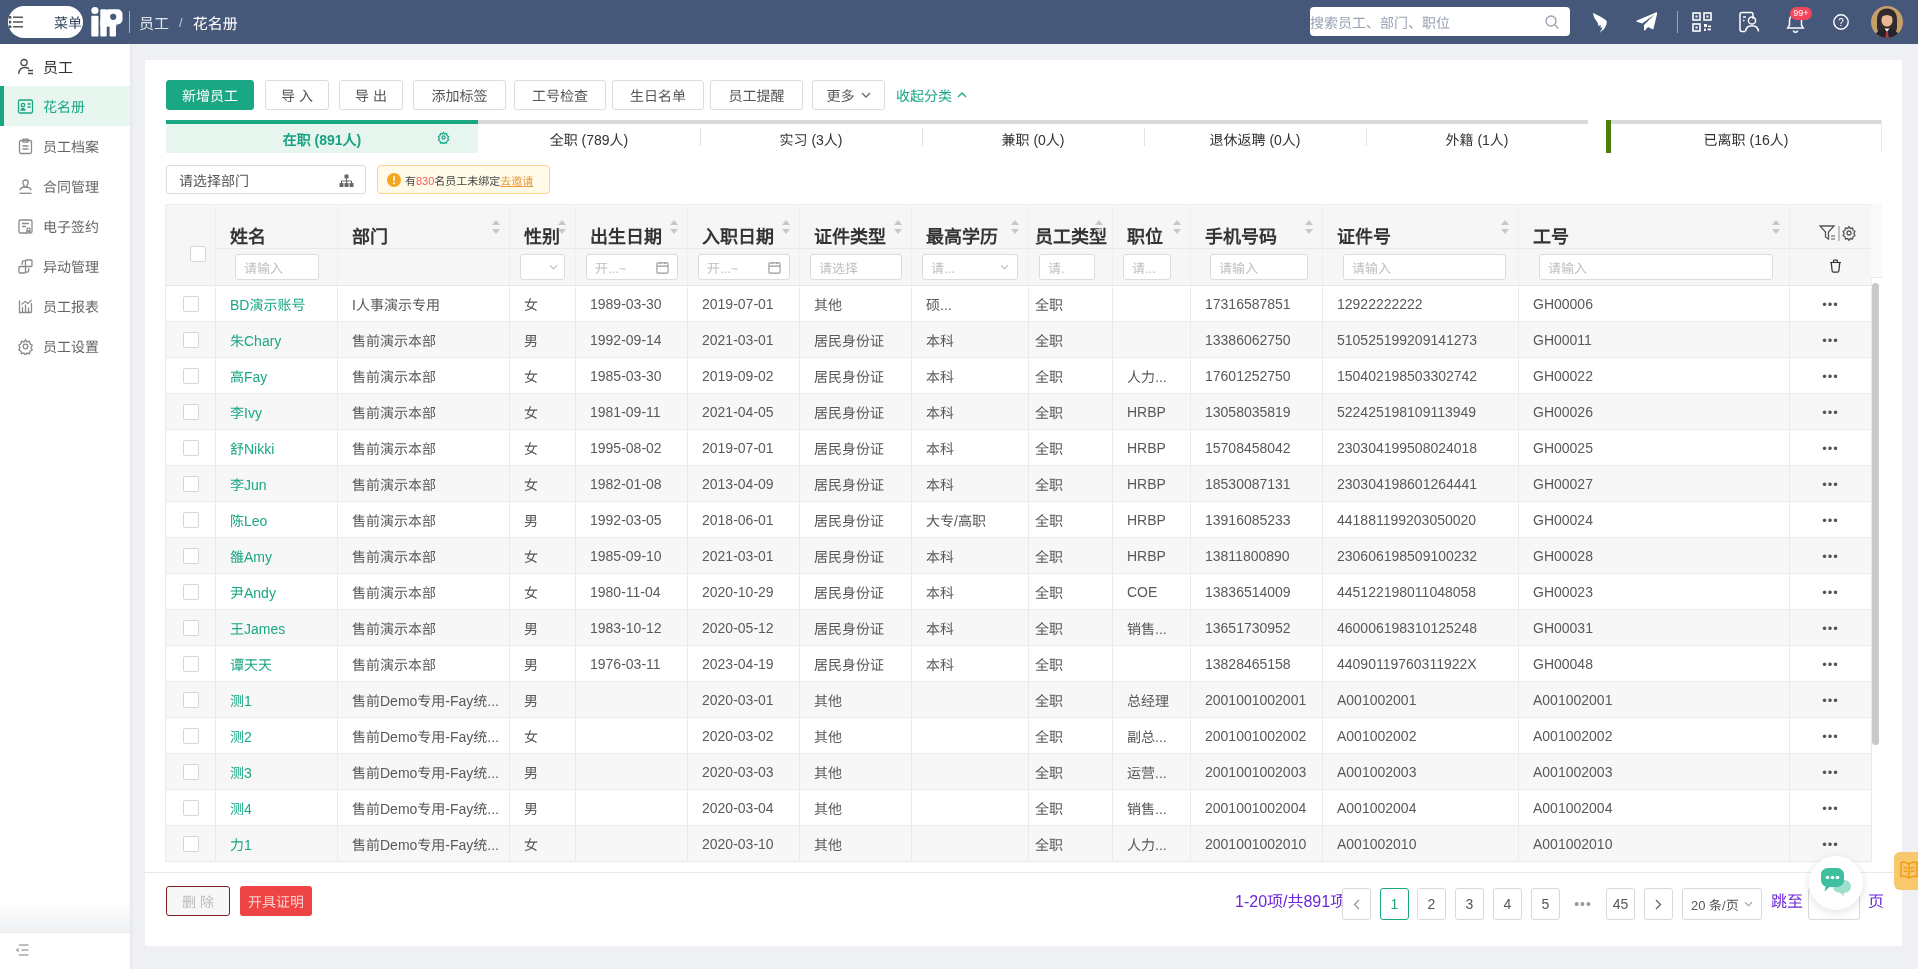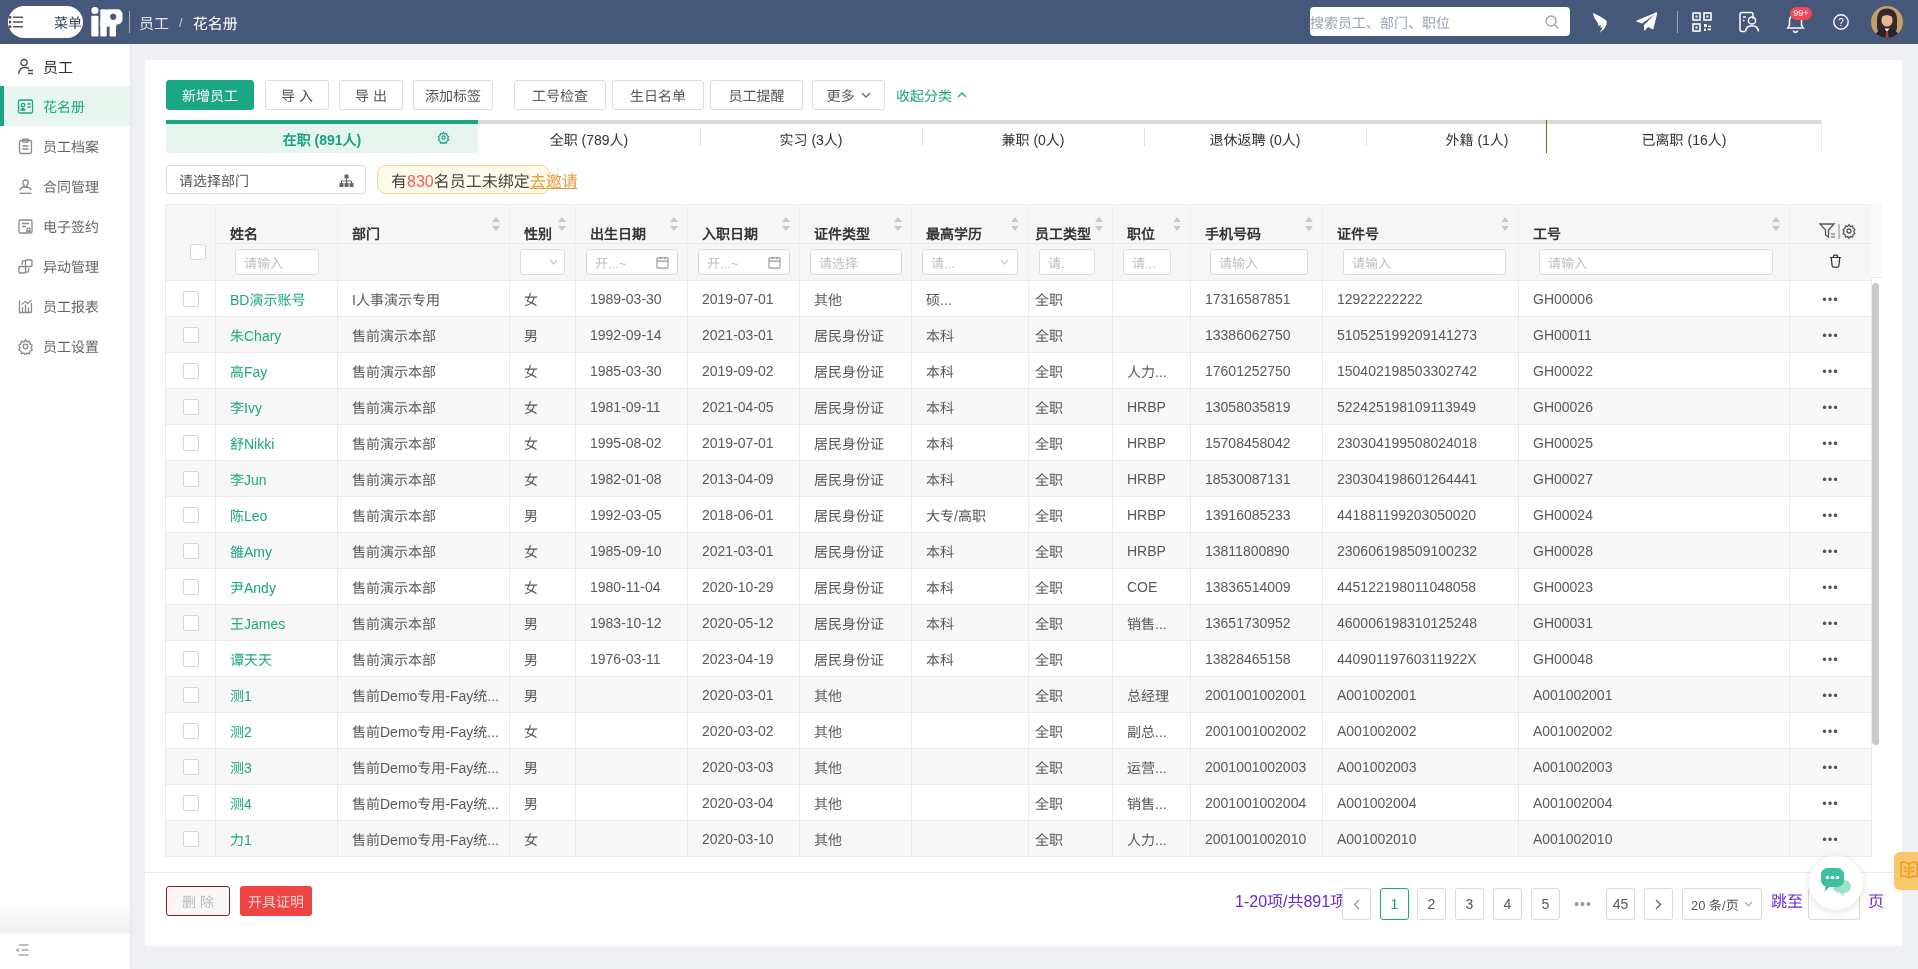--- a/index.html
+++ b/index.html
@@ -33,28 +33,28 @@
 .link-green { position:absolute; top:80px; height:30px; display:flex; align-items:center; color:#1aa784; font-size:14px; }
 
 .tab { position:absolute; top:120px; height:33px; }
 .tab .bar { height:4px; background:#d9d9d9; }
 .tab .body { height:29px; background:#fff; display:flex; align-items:center; justify-content:center; font-size:14px; color:#333; }
 .tab.active .bar { background:#1aa784; }
 .tab.active .body { background:#e7f5ef; color:#18a182; font-weight:bold; font-size:14px; }
 .tabdiv { position:absolute; top:128px; width:1px; height:18px; background:#e2e2e2; }
 
 .dept-select { position:absolute; left:166px; top:165px; width:200px; height:29px; border:1px solid #dcdcdc; border-radius:3px; background:#fff; display:flex; align-items:center; padding:0 10px 0 12px; color:#555; }
-.warnbox { position:absolute; left:377px; top:165px; width:173px; height:29px; background:#fffbe8; border:1px solid #f7d48c; border-radius:9px; display:flex; align-items:center; padding-left:9px; font-size:16px; color:#444; white-space:nowrap; }
+.warnbox { position:absolute; left:377px; top:165px; width:173px; height:29px; background:#fffbe8; border:1px solid #f7d48c; border-radius:4px; display:flex; align-items:center; padding-left:9px; font-size:11px; color:#444; white-space:nowrap; }
 
 .tablewrap { position:absolute; left:165px; top:204px; width:1706px; }
 table { border-collapse:collapse; table-layout:fixed; width:1706px; }
 th,td { border:1px solid #ebebeb; overflow:hidden; white-space:nowrap; font-weight:normal; text-align:left; }
 thead th { background:#f6f6f7; border-left-color:#efeff0; border-right-color:#efeff0; border-top-color:#ededee; border-bottom-color:#e9e9ea; }
 tr.flt th { border-bottom-color:#e8e8e8; }
-tr.lab th { height:37px; font-size:14px; color:#333; font-weight:bold; position:relative; padding:17px 0 0 14px; }
+tr.lab th { height:37px; font-size:18px; color:#333; font-weight:bold; position:relative; padding:17px 0 0 14px; }
 tr.flt th { height:37px; padding:0 0 0 10px; }
 tbody td { height:36px; font-size:14px; color:#595959; padding:0 0 0 14px; }
 tbody tr.z td { background:#f7f7f7; }
 tr.lab th:nth-child(9), tbody td:nth-child(9) { padding-left:6px; }
 td.name { color:#1aa784; }
 td.ctr,th.ctr { text-align:center; padding:0; }
 .fin { height:26px; border:1px solid #dcdcdc; border-radius:3px; background:#fff; color:#bfbfbf; font-size:13px; display:inline-flex; align-items:center; padding:0 8px; }
 .caret { position:absolute; right:8px; top:50%; margin-top:-7px; width:10px; height:14px; }
 .cbx { display:inline-block; width:16px; height:16px; border:1px solid #d5d5d5; border-radius:2px; background:#fff; vertical-align:middle; }
 .dots { font-size:13px; color:#555; letter-spacing:1px; }
@@ -264,21 +264,21 @@
         <path d="M4 1h9.5M6.5 6h7M4 11h9.5"></path>
       </g>
       <path d="M3.6 3.4 L0.6 6 L3.6 8.6z" fill="#a6a6a6"></path>
     </svg>
 </div>
 
 <div class="card"></div>
 <div class="btn primary" style="left:166px;width:88px">新增员工</div>
 <div class="btn" style="left:265px;width:64px">导 入</div>
 <div class="btn" style="left:339px;width:64px">导 出</div>
-<div class="btn" style="left:413px;width:80px">添加标签</div>
+<div class="btn" style="left:413px;width:93px">添加标签</div>
 <div class="btn" style="left:514px;width:92px">工号检查</div>
 <div class="btn" style="left:612px;width:92px">生日名单</div>
 <div class="btn" style="left:710px;width:93px">员工提醒</div>
 <div class="btn" style="left:812px;width:73px">更多 <svg style="margin-left:6px" width="10" height="6" viewBox="0 0 10 6">
       <path d="M1 1l4 4 4-4" fill="none" stroke="#666" stroke-width="1.3"></path>
     </svg></div>
 <div class="link-green" style="left:896px">收起分类 <svg style="margin-left:5px" width="10" height="6" viewBox="0 0 10 6">
       <path d="M1 5l4-4 4 4" fill="none" stroke="#1aa784" stroke-width="1.3"></path>
     </svg></div>
 
@@ -308,21 +308,21 @@
     <div class="body">退休返聘 (0人)</div>
   </div>
 <div class="tab" style="left:1366px;width:222px">
     <div class="bar"></div>
     <div class="body">外籍 (1人)</div>
   </div>
 <div class="tabdiv" style="left:700px"></div>
 <div class="tabdiv" style="left:922px"></div>
 <div class="tabdiv" style="left:1144px"></div>
 <div class="tabdiv" style="left:1366px"></div>
-<div class="tab" style="left:1546px;width:276px;border-left:1px solid #4d7c0f;border-right:1px solid #e8e8e8">
+<div class="tab" style="left:1606px;width:276px;border-left:5px solid #4d7c0f;border-right:1px solid #e8e8e8">
     <div class="bar"></div>
     <div class="body">已离职 (16人)</div>
   </div>
 
 <div class="dept-select">请选择部门
   <svg class="abs" style="left:172px;top:8px" width="15" height="14" viewBox="0 0 15 14">
       <g fill="#666">
         <rect x="5.5" y="0.5" width="4" height="4" rx="0.5"></rect>
         <rect x="0.5" y="9" width="4" height="4" rx="0.5"></rect>
         <rect x="5.5" y="9" width="4" height="4" rx="0.5"></rect>

